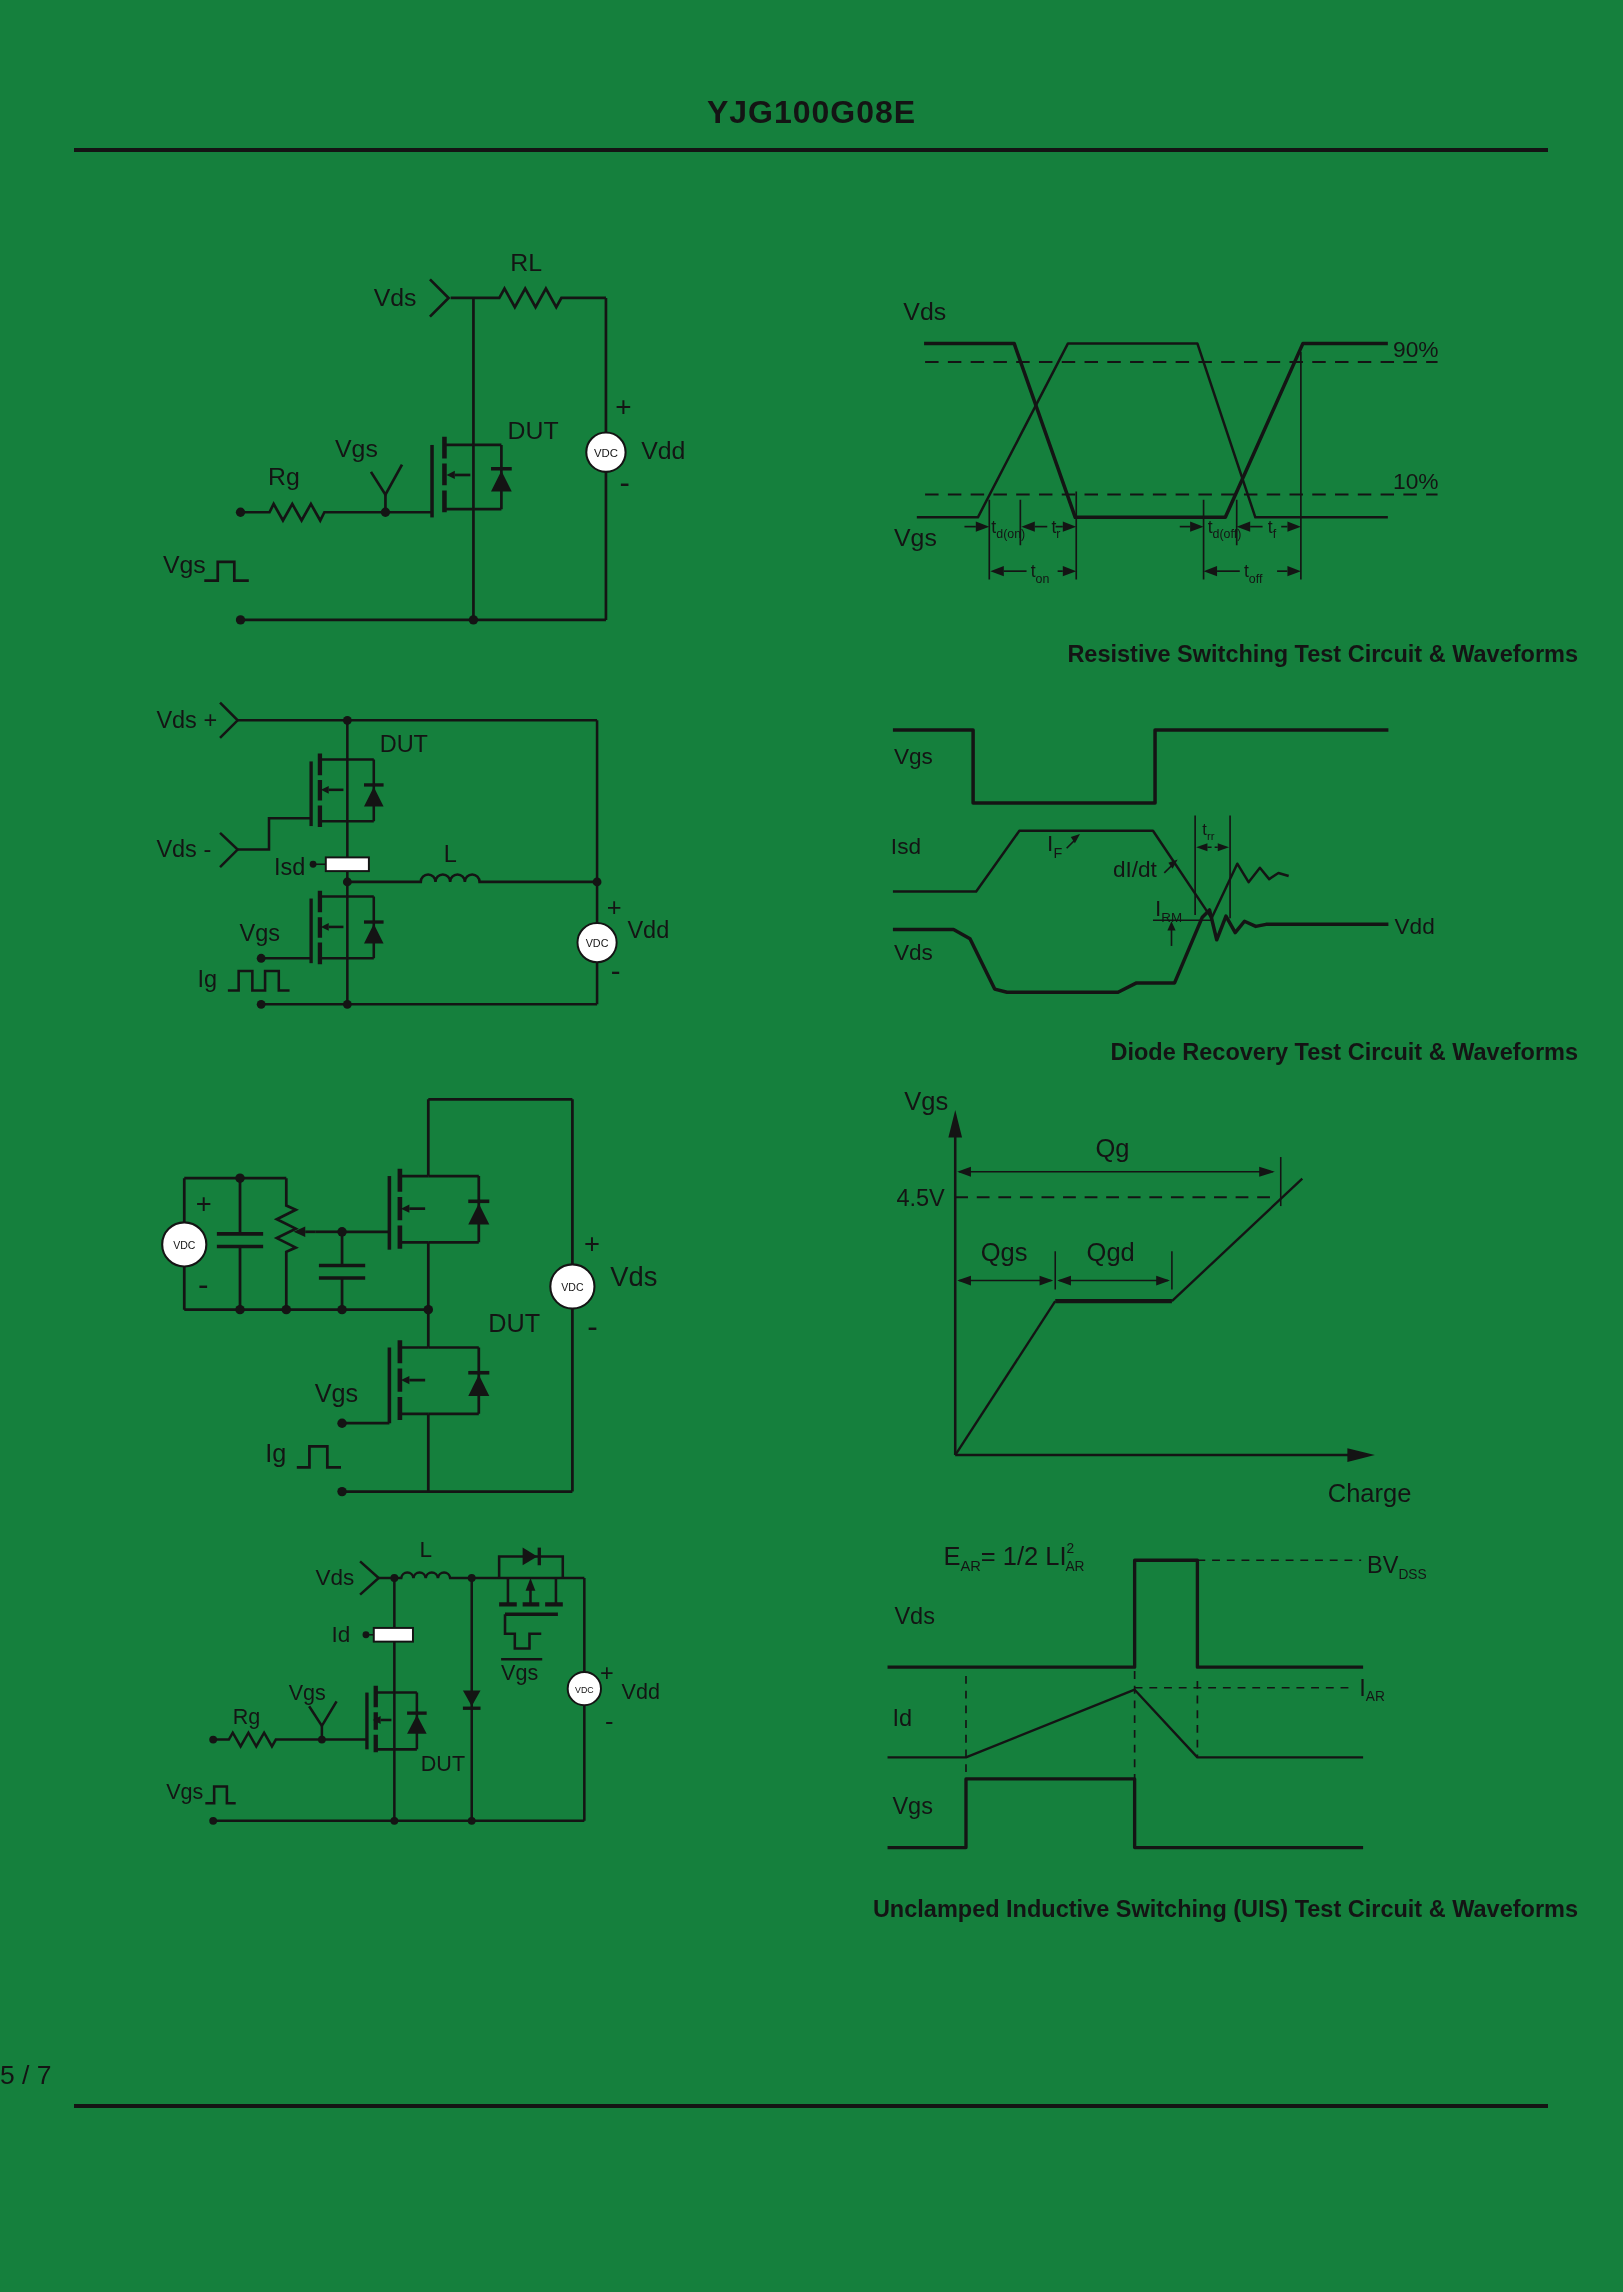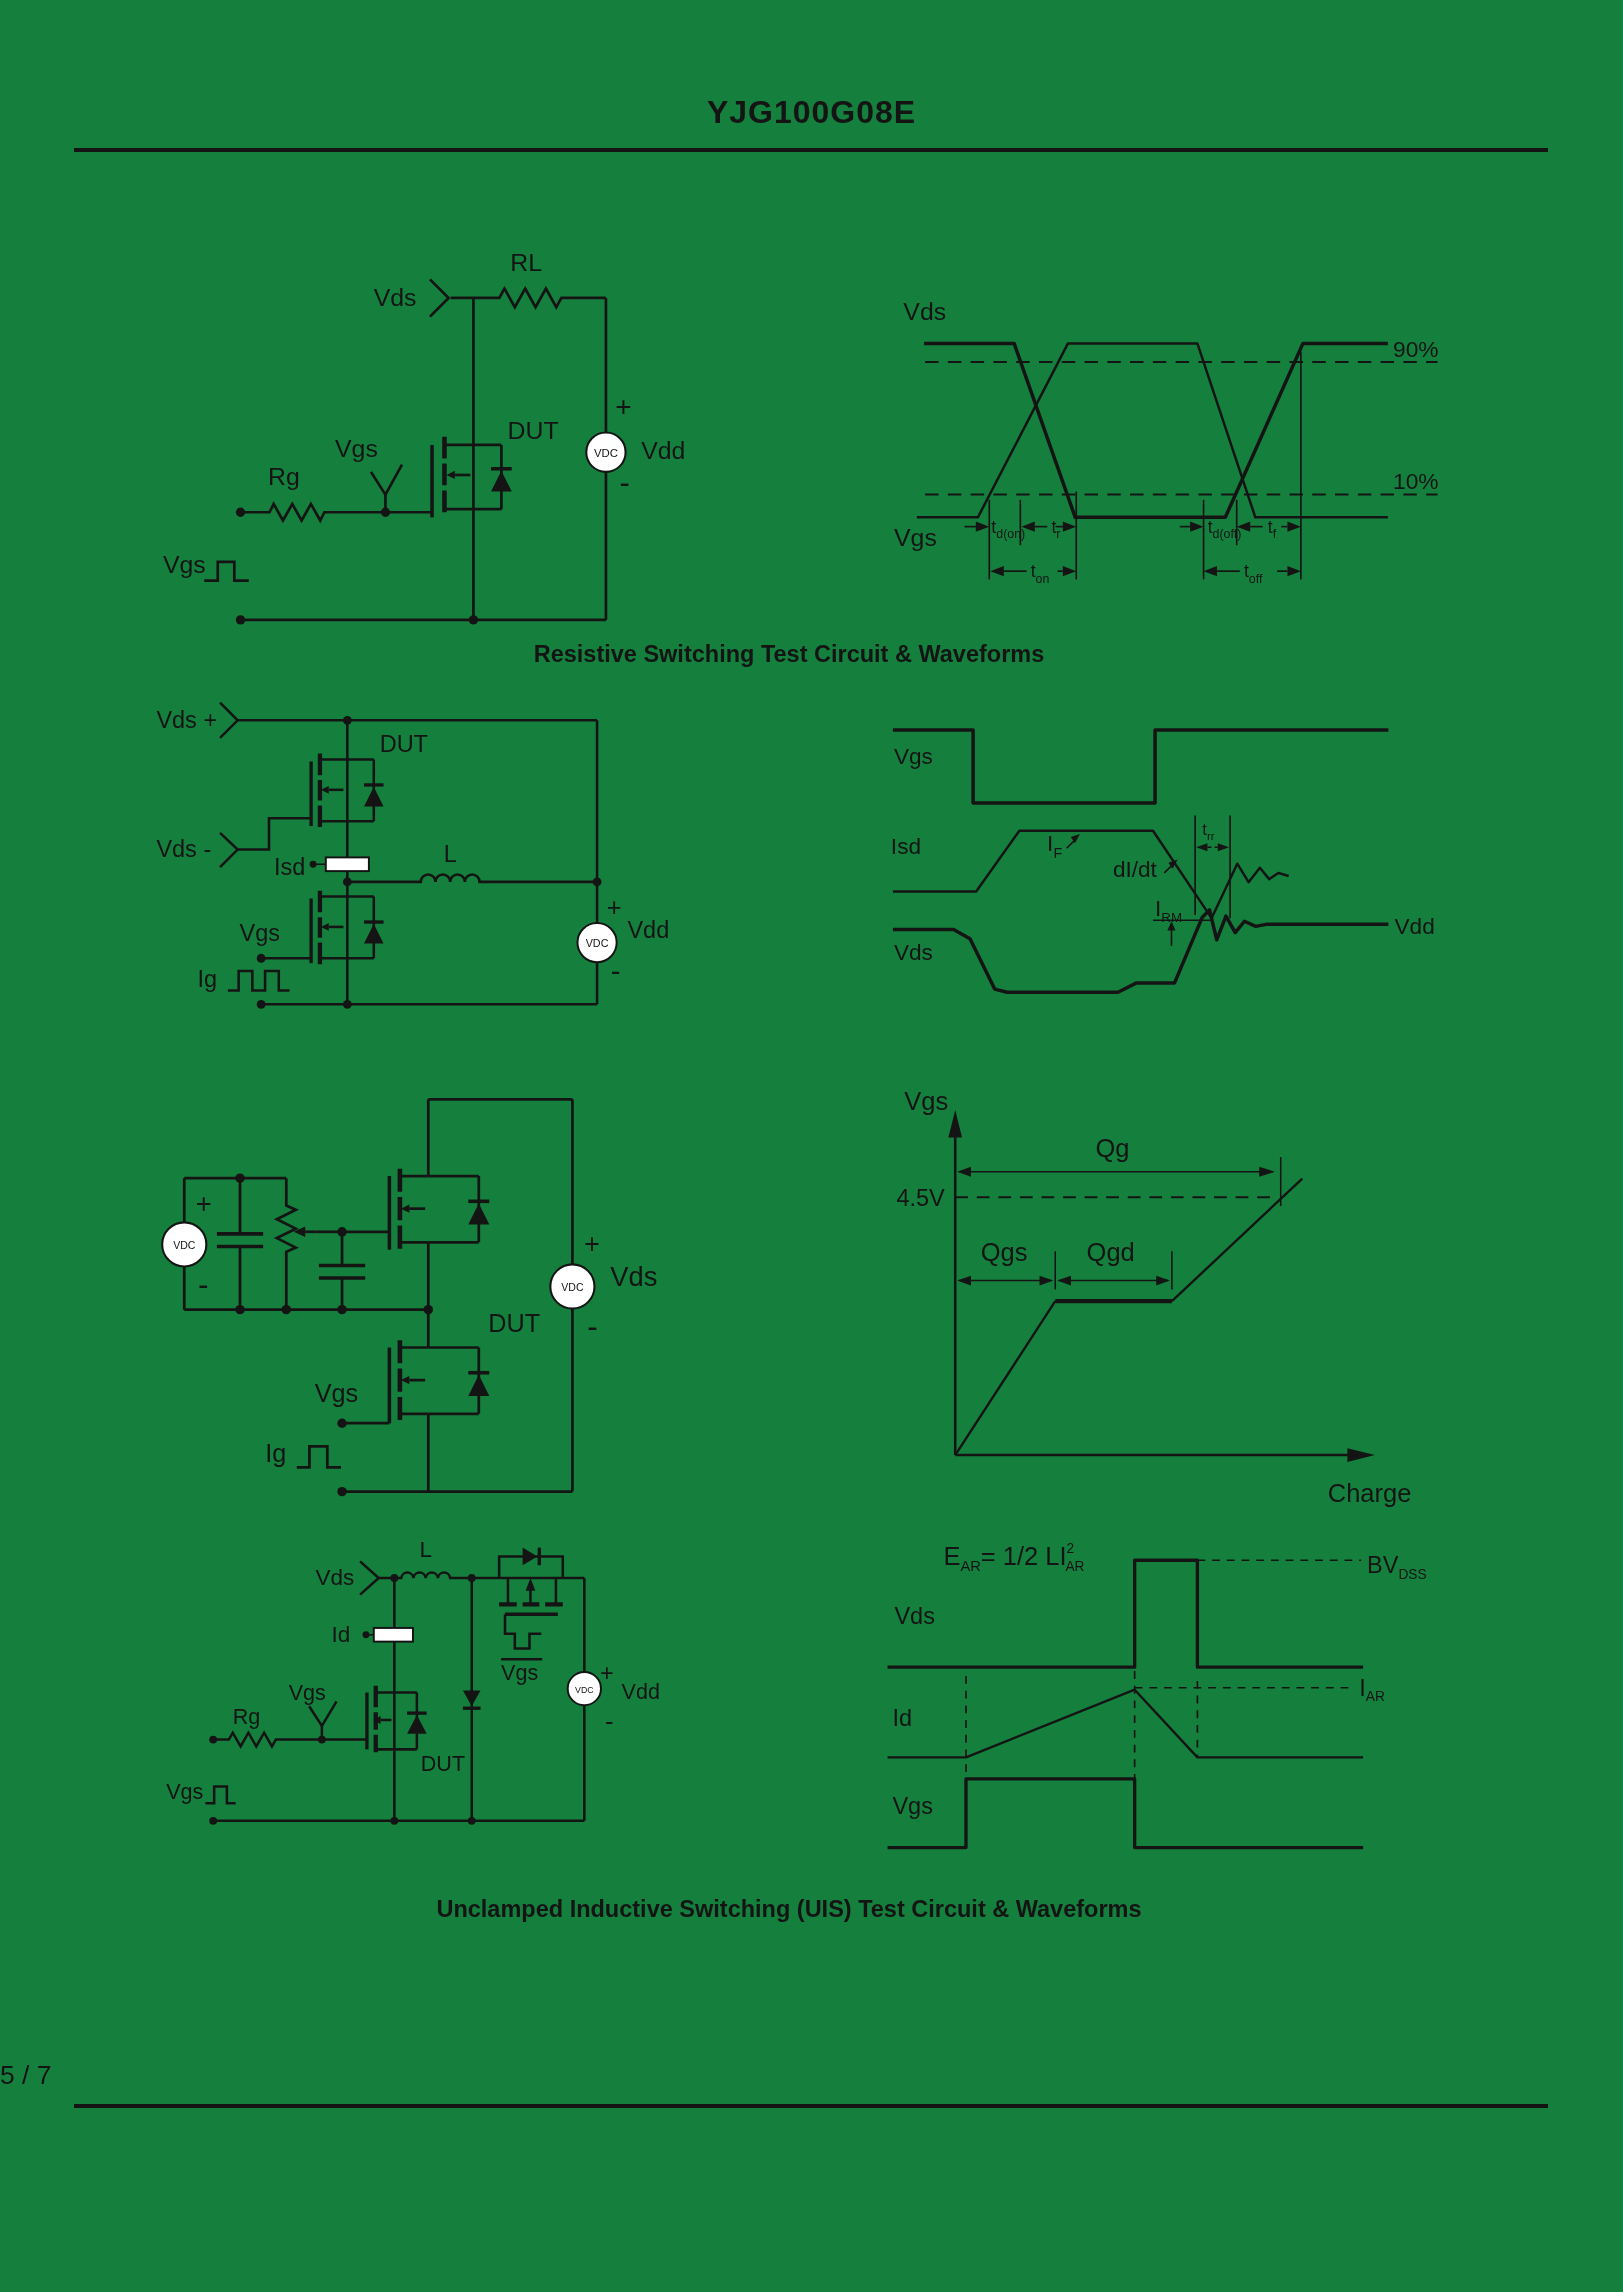--- a/index.html
+++ b/index.html
@@ -3,21 +3,21 @@
 <meta charset="utf-8">
 <style>
   html,body{margin:0;padding:0;background:#fff;}
   .page{position:relative;width:1623px;height:2293px;background:#15803d;overflow:hidden;
         font-family:"Liberation Sans",sans-serif;color:#141414;}
   .abs{position:absolute;}
   .title{left:0;top:94px;width:1623px;text-align:center;font-size:32px;font-weight:bold;letter-spacing:1px;}
   .rule{left:74px;width:1474px;height:3.9px;background:#141414;}
   .rule-top{top:148px;}
   .rule-bottom{top:2104px;}
-  .caption{left:0;width:1578px;text-align:center;font-size:23.5px;font-weight:bold;}
+  .caption{left:0;width:1578px;text-align:right;font-size:23.5px;font-weight:bold;}
   .cap1{top:641px;} .cap2{top:1039px;} .cap3{top:1502px;} .cap4{top:1896px;}
   .pageno{left:0;top:2060px;width:1623px;text-align:left;font-size:26.5px;}
   svg{position:absolute;overflow:visible;}
   svg text{font-family:"Liberation Sans",sans-serif;fill:#141414;}
   .w{stroke:#141414;stroke-width:2.6;fill:none;stroke-linecap:butt;stroke-linejoin:miter;}
   .w3{stroke:#141414;stroke-width:3.4;fill:none;}
   .w4{stroke:#141414;stroke-width:4.4;fill:none;}
   .tr3{stroke:#141414;stroke-width:3.4;fill:none;stroke-linejoin:round;}
   .tr2{stroke:#141414;stroke-width:2.4;fill:none;stroke-linejoin:round;}
   .thin{stroke:#141414;stroke-width:1.6;fill:none;}
@@ -223,20 +223,21 @@
       <line class="thin" x1="282" y1="223" x2="339" y2="223"></line>
       <text class="t22" x="284" y="219"><tspan>I</tspan><tspan class="t13" dy="6">RM</tspan></text>
       <line class="thin" x1="300" y1="248" x2="300" y2="231"></line>
       <polygon class="blk" points="296,233 304,233 300,224"></polygon>
     </g>
     <path class="tr3" d="M29,232 H88 L104,241 L128,290 L140,293 H248 L266,284 H303 L330,220 L337,213 L344,242 L353,219 L362,235 L371,224 L382,229 L392,227 H511"></path>
     <text class="t22" x="30" y="262">Vds</text>
     <text class="t22" x="517" y="236">Vdd</text>
   </svg>
 
+  <div class="abs caption cap2">Diode Recovery Test Circuit &amp; Waveforms</div>
 
   <svg style="left:118px;top:1076px;" width="568" height="421" viewBox="0 0 540 400">
     <g>
       <path class="w" d="M63,97 V139 M63,181 V222"></path>
       <circle class="wht" cx="63" cy="160" r="21"></circle>
       <text class="t10" x="63" y="164" text-anchor="middle">VDC</text>
       <text class="t26" x="74" y="130">+</text>
       <text class="t30" x="76" y="208">-</text>
     </g>
     <path class="w" d="M63,97 H160"></path>

